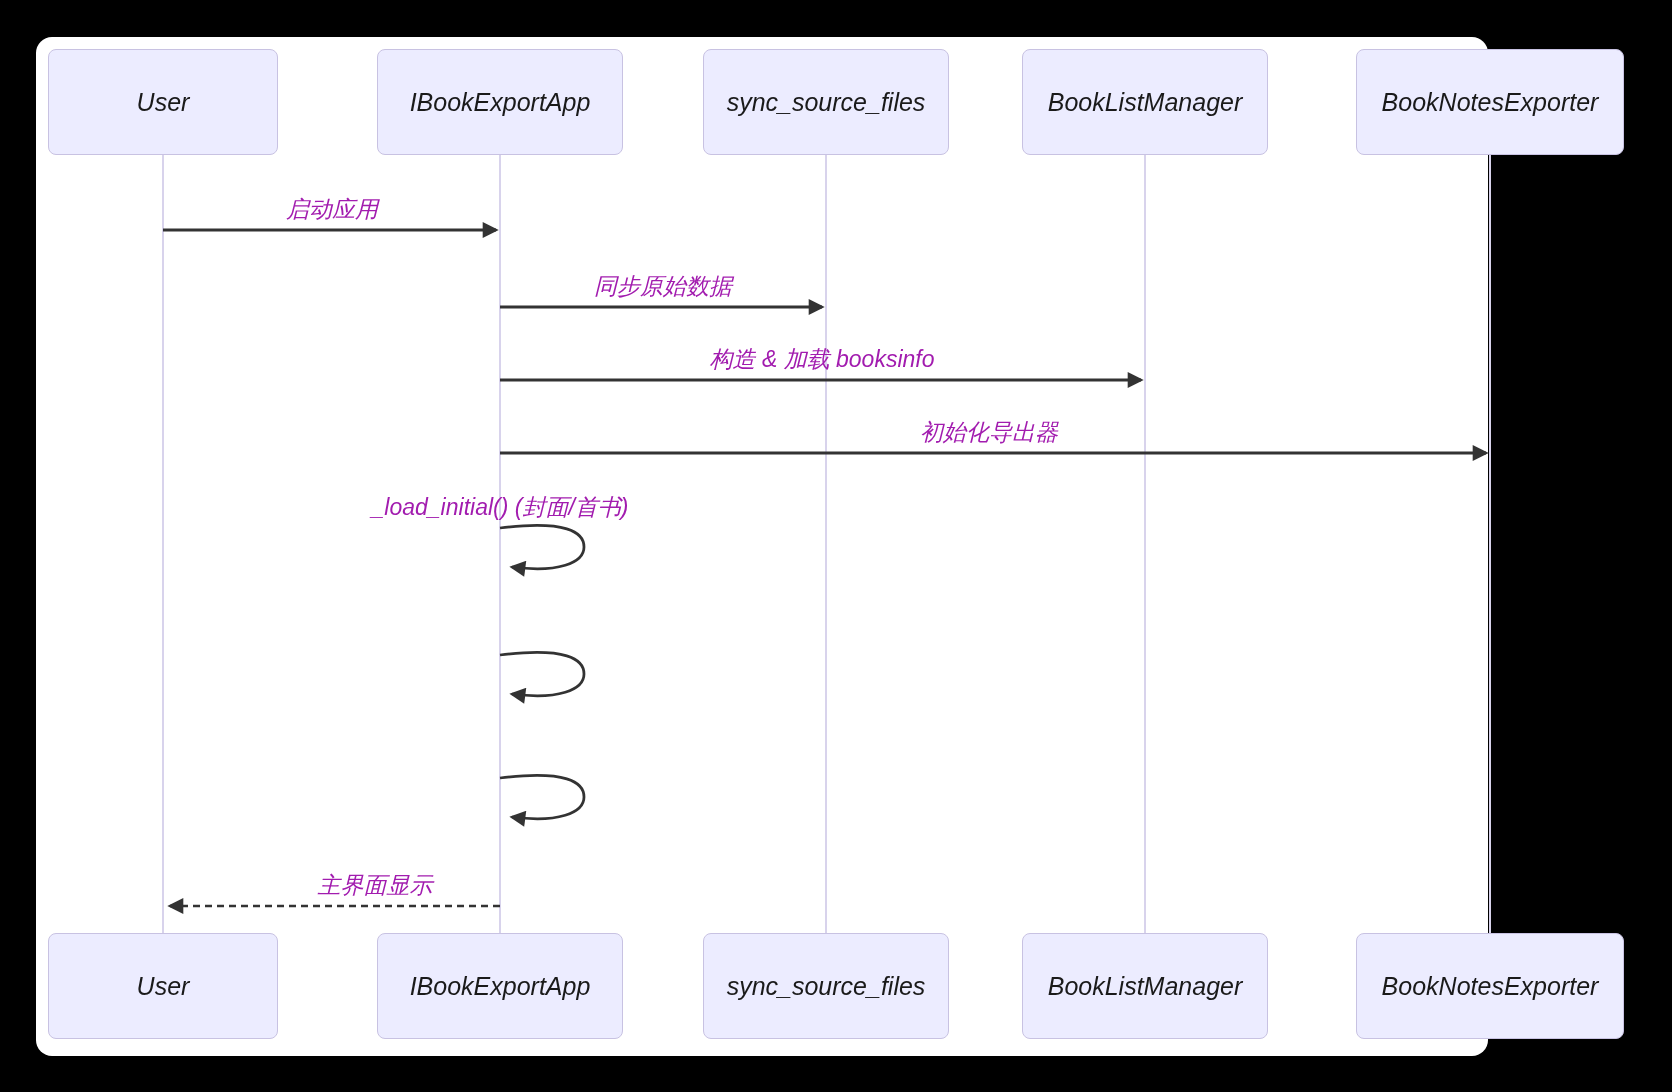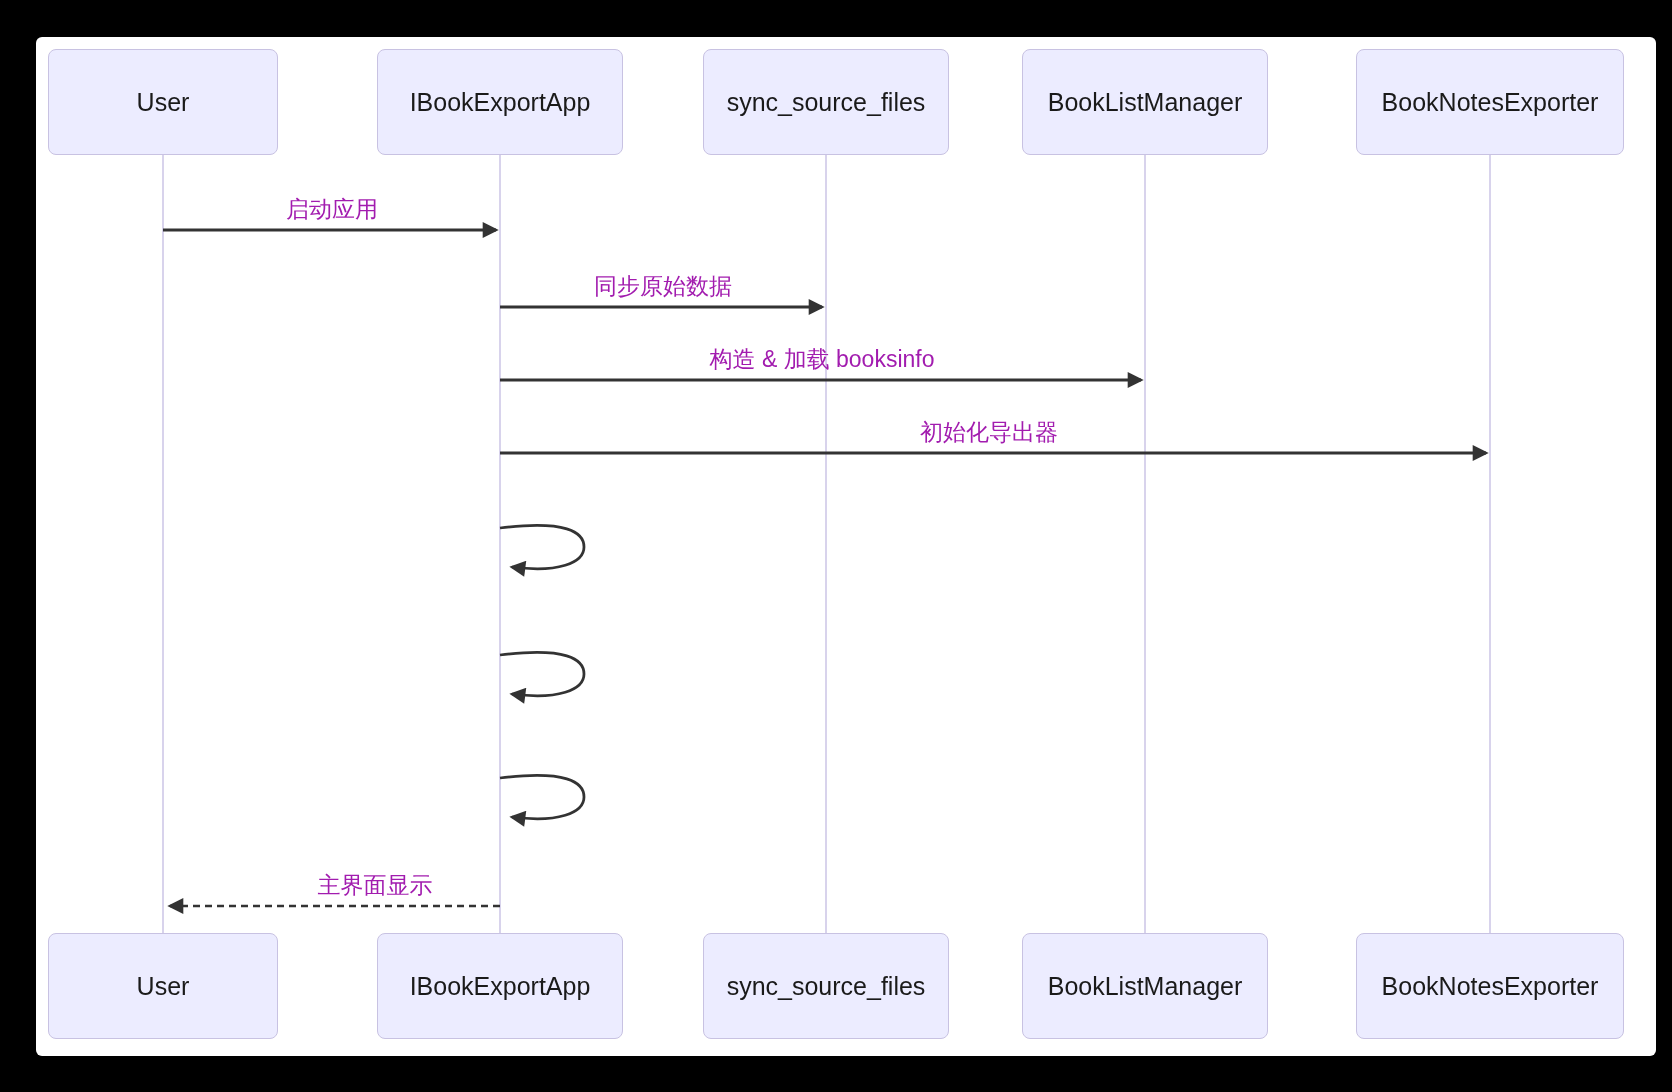--- a/index.html
+++ b/index.html
@@ -13,24 +13,25 @@
     position: relative;
     width: 1672px;
     height: 1092px;
     background: #000000;
     overflow: hidden;
   }
   .panel {
     position: absolute;
     left: 36px;
     top: 37px;
-    width: 1620px;
+    width: 1452px;
     height: 1019px;
     background: #ffffff;
-    border-radius: 6px;
+    border-radius: 16px;
+    font-style: italic;
   }
   svg.lines {
     position: absolute;
     left: 0;
     top: 0;
     width: 1600px;
     height: 1019px;
   }
   .actor {
     position: absolute;
@@ -116,16 +117,17 @@
         <span>BookListManager</span>
       </div>
     <div class="actor" style="left:1320px; top:896px; width:268px;">
         <span>BookNotesExporter</span>
       </div>
 
     <div class="msg" style="left:296px; top:157px;">启动应用</div>
     <div class="msg" style="left:627px; top:234px;">同步原始数据</div>
     <div class="msg" style="left:786px; top:307px;">构造 &amp; 加载 booksinfo</div>
     <div class="msg" style="left:953px; top:380px;">初始化导出器</div>
+    <div class="msg" style="left:464px; top:455px;">_load_initial() (封面/首书)</div>
     <div class="msg" style="left:307px; top:833px;margin-left:32px;">主界面显示</div>
 
   </div>
 </div>
 
 </body></html>

